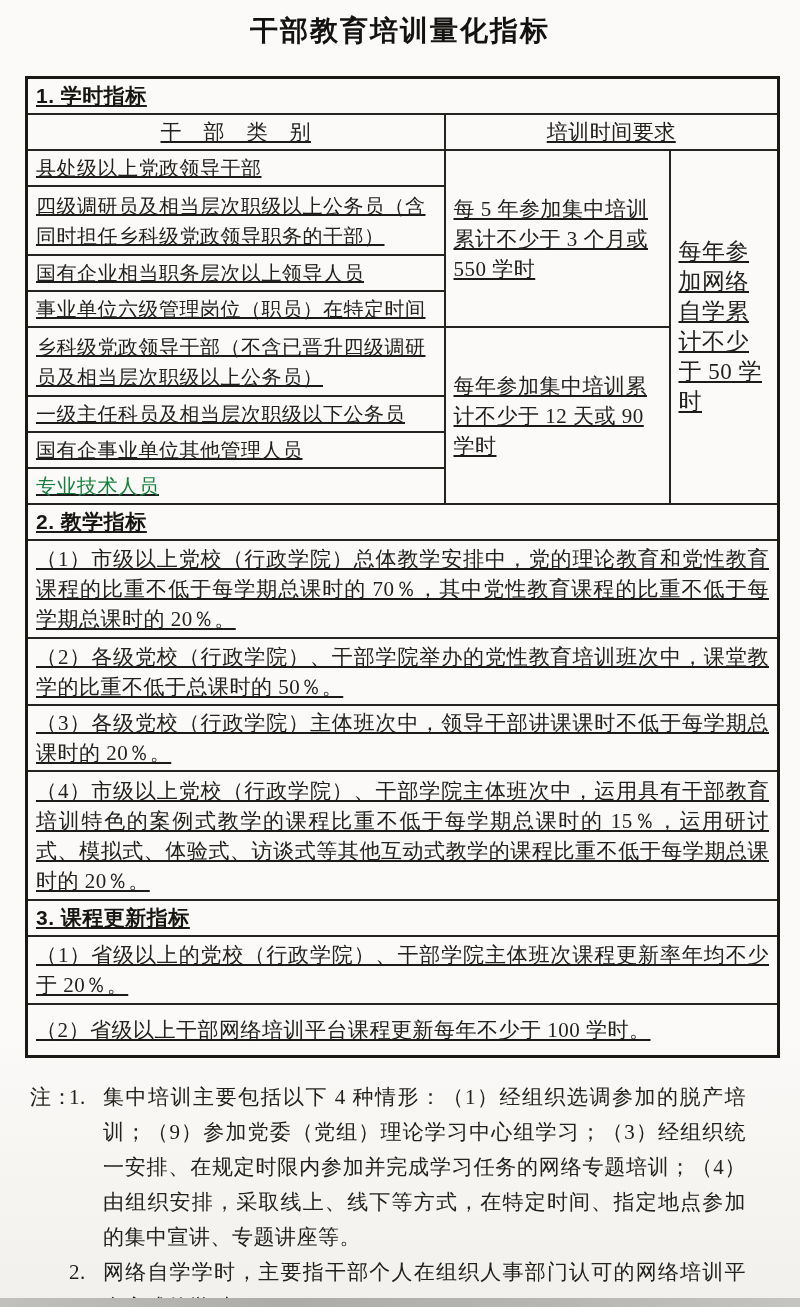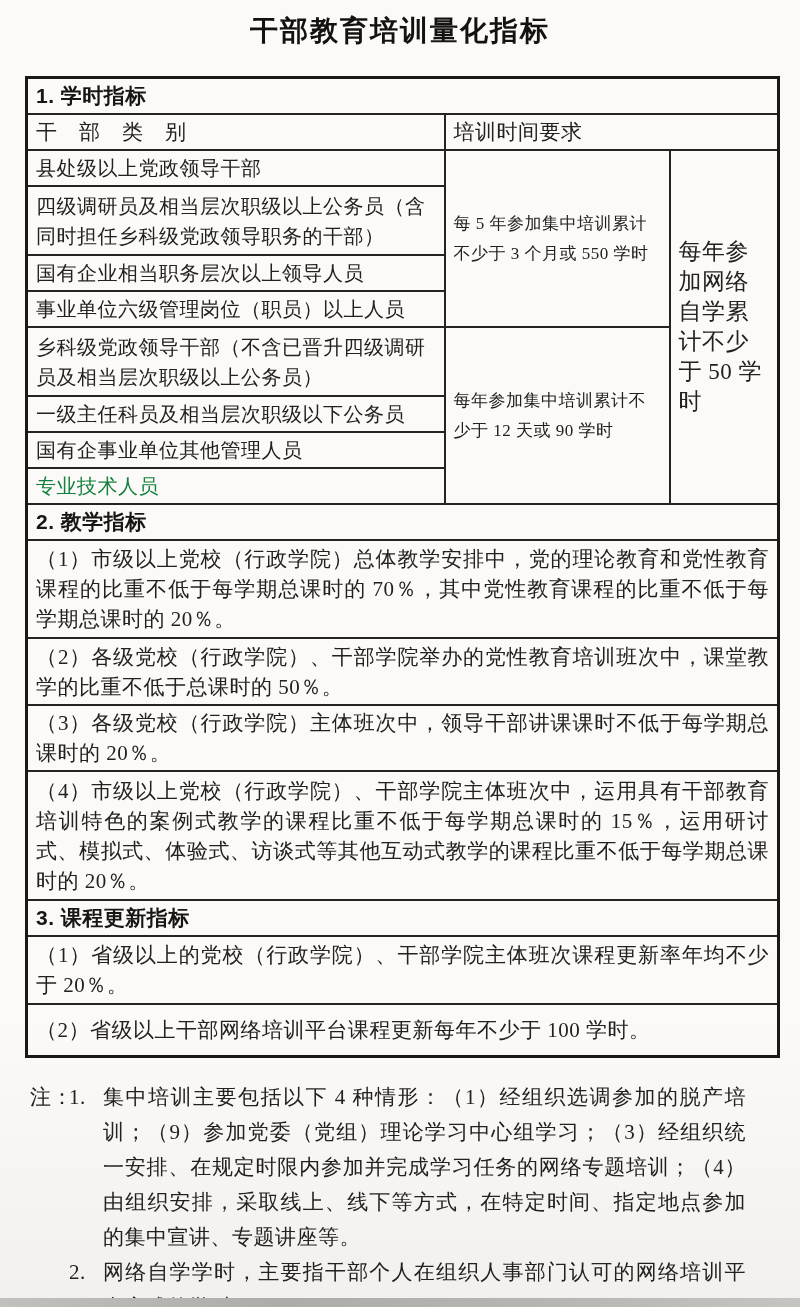--- a/index.html
+++ b/index.html
@@ -8,43 +8,43 @@
     background:linear-gradient(180deg,#fbfaf8 0%,#fbfaf8 78%,#f2f0ed 100%);
     font-family:"Liberation Serif","DejaVu Serif",serif;
     color:#1d1b19;
     -webkit-font-smoothing:antialiased;
   }
   .page-title{
     padding-top:12px;text-align:center;
     font-family:"Liberation Sans","DejaVu Sans",sans-serif;
     font-weight:bold;font-size:28px;letter-spacing:2px;color:#141210;
   }
-  .table-wrap{margin:26px 23px 0 25px;}
+  .table-wrap{margin:26px 23px 0 25px;text-decoration:underline;}
   table.indicator{
     width:752px;table-layout:fixed;border-collapse:collapse;
     border:3px solid #1b1916;
     font-size:21px;color:#23211e;
   }
   table.indicator td{
     border:2px solid #262420;
     padding:2px 8px;vertical-align:middle;
     line-height:30px;letter-spacing:0.5px;
     overflow:hidden;
   }
   td.section-head{
     font-family:"Liberation Sans","DejaVu Sans",sans-serif;
     font-weight:bold;font-size:21px;letter-spacing:1px;color:#181613;
     padding-left:7px;
   }
   td.col-head{
-    text-align:left;font-size:21px;letter-spacing:2px;
+    text-align:center;font-size:21px;letter-spacing:2px;
   }
   td.cat{font-size:20px;line-height:26px;letter-spacing:0.5px;padding:2px 6px;margin-top:28px;}
   td.cat.faded{color:#15803d;}
-  td.req{font-size:17px;line-height:36px;letter-spacing:1px;padding:4px 6px;}
+  td.req{font-size:21px;line-height:36px;letter-spacing:1px;padding:4px 6px;}
   td.req-online{font-size:23px;line-height:38px;letter-spacing:1px;padding:4px 5px;}
   td.item{font-size:21px;line-height:33px;text-align:justify;padding:3px 9px;margin-top:36px;}
   .notes{
     position:relative;margin:22px 0 0 30px;width:716px;
     font-size:21px;line-height:35px;letter-spacing:0.5px;color:#23211e;
   }
   .notes-label{position:absolute;left:0;top:0;}
   .note-item{position:relative;padding-left:73px;text-align:justify;}
   .note-num{position:absolute;left:39px;top:0;}
   .bottom-strip{
@@ -77,21 +77,21 @@
         <td class="req" rowspan="4">每 5 年参加集中培训累计不少于 3 个月或 550 学时</td>
         <td class="req-online" rowspan="8">每年参加网络自学累计不少于 50 学时</td>
       </tr>
       <tr style="height:69px">
         <td class="cat">四级调研员及相当层次职级以上公务员（含同时担任乡科级党政领导职务的干部）</td>
       </tr>
       <tr style="height:35px">
         <td class="cat">国有企业相当职务层次以上领导人员</td>
       </tr>
       <tr style="height:34px">
-        <td class="cat">事业单位六级管理岗位（职员）以上人员</td>
+        <td class="cat">事业单位六级管理岗位（职员）在特定时间</td>
       </tr>
       <tr style="height:69px">
         <td class="cat">乡科级党政领导干部（不含已晋升四级调研员及相当层次职级以上公务员）</td>
         <td class="req" rowspan="4">每年参加集中培训累计不少于 12 天或 90 学时</td>
       </tr>
       <tr style="height:35px">
         <td class="cat">一级主任科员及相当层次职级以下公务员</td>
       </tr>
       <tr style="height:34px">
         <td class="cat">国有企事业单位其他管理人员</td>

